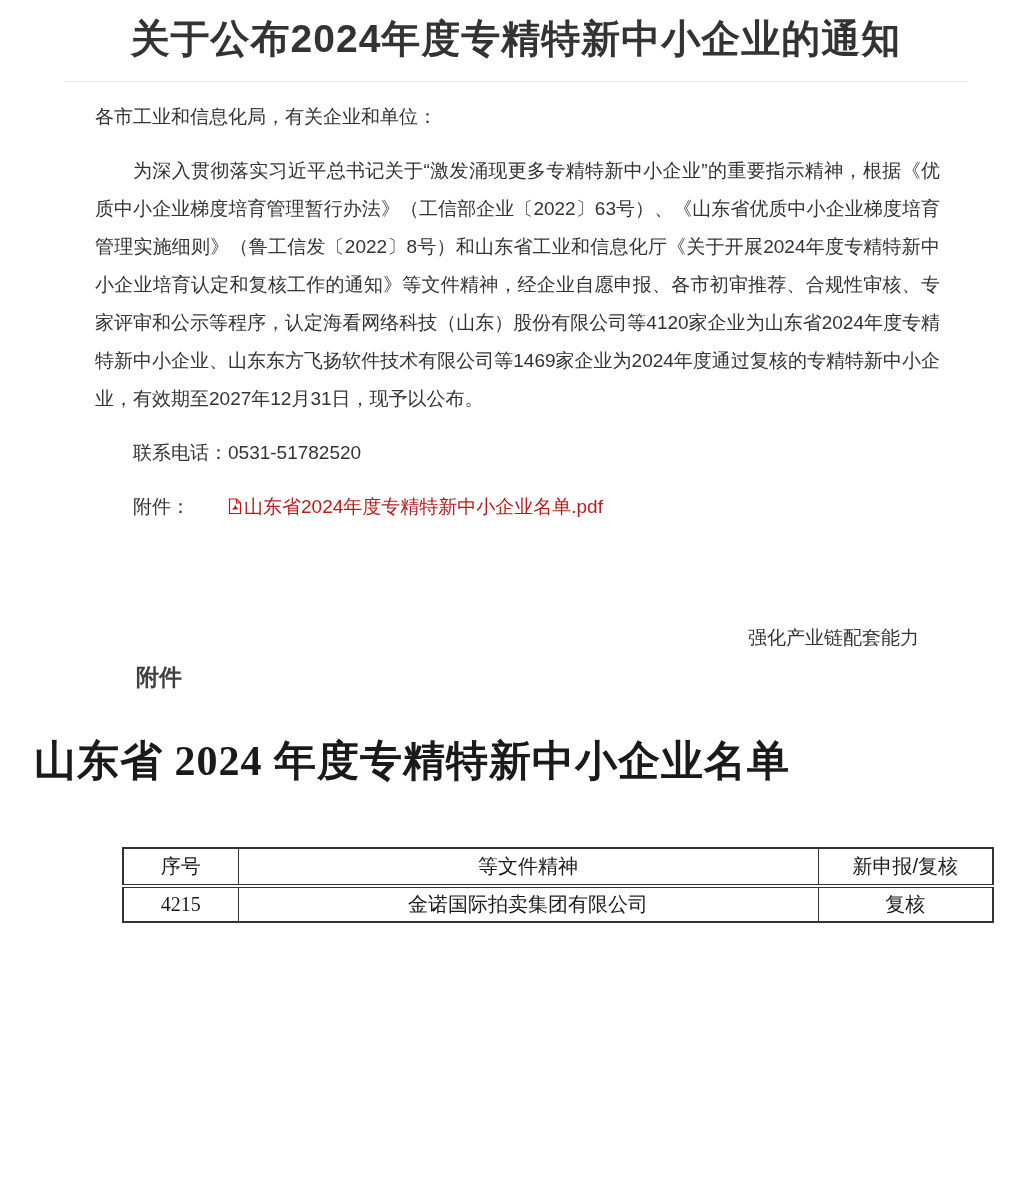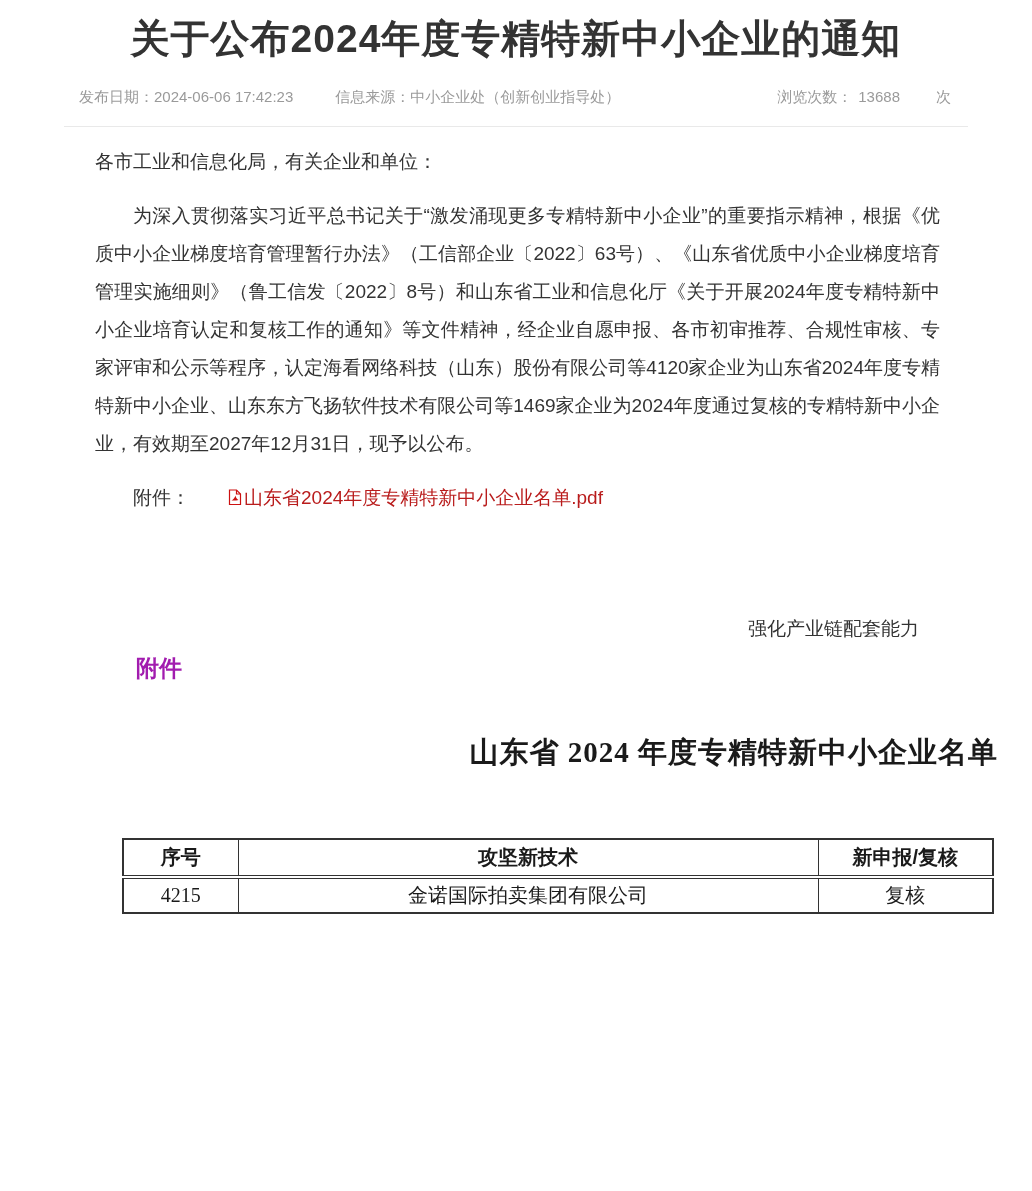--- a/index.html
+++ b/index.html
@@ -75,88 +75,74 @@
     text-align: center;
     font-size: 19px;
     line-height: 36px;
     color: #333333;
   }
   .appendix-heading {
     margin: 6px 0 6px 102px;
     font-size: 23px;
     line-height: 30px;
     font-weight: bold;
-    color: #a21caf;
+    color: #404040;
   }
   .doc-title {
     margin-top: 47px;
-    text-align: right;
+    text-align: left;
     font-family: "Liberation Serif", "DejaVu Serif", serif;
-    font-size: 29px;
+    font-size: 42px;
     line-height: 44px;
     font-weight: bold;
     color: #1a1a1a;
     letter-spacing: 1px;
   }
   .appendix-table {
     margin: 64px 0 0 88px;
     border-collapse: collapse;
     border: 2px solid #333333;
     text-align: center;
     color: #1a1a1a;
   }
   .appendix-table th, .appendix-table td {
     border: 1px solid #333333;
     padding: 0;
   }
   .appendix-table th {
     width: 115px;
     height: 38px;
     font-size: 20px;
-    font-weight: bold;
+    font-weight: normal;
     font-family: "Liberation Sans", "DejaVu Sans", sans-serif;
     border-bottom: 4px double #333333;
   }
   .appendix-table th.col-name { width: 580px; }
   .appendix-table th.col-status { width: 175px; border-radius: 6px; }
   .appendix-table td {
     height: 36px;
     font-size: 20px;
     font-family: "Liberation Serif", "DejaVu Serif", serif;
     text-align: center;
   }
 </style>
 </head>
 <body>
 
 <div class="page">
 
   <h1 class="title">关于公布2024年度专精特新中小企业的通知</h1>
 
-  <div class="meta">
-    <span class="meta-item">
-      <span>发布日期：</span>
-      <span>2024-06-06 17:42:23</span>
-    </span>
-    <span class="meta-item meta-source">
-      <span>信息来源：</span>
-      <span>中小企业处（创新创业指导处）</span>
-    </span>
-    <span class="meta-item meta-views">
-      <span>浏览次数：</span>
-      <span class="views-count">13688</span>
-      <span class="views-unit">次</span>
-    </span>
-  </div>
 
   <hr class="divider">
 
   <div class="body-text">
     <p>各市工业和信息化局，有关企业和单位：</p>
     <p class="indent">为深入贯彻落实习近平总书记关于“激发涌现更多专精特新中小企业”的重要指示精神，根据《优质中小企业梯度培育管理暂行办法》（工信部企业〔2022〕63号）、《山东省优质中小企业梯度培育管理实施细则》（鲁工信发〔2022〕8号）和山东省工业和信息化厅《关于开展2024年度专精特新中小企业培育认定和复核工作的通知》等文件精神，经企业自愿申报、各市初审推荐、合规性审核、专家评审和公示等程序，认定海看网络科技（山东）股份有限公司等4120家企业为山东省2024年度专精特新中小企业、山东东方飞扬软件技术有限公司等1469家企业为2024年度通过复核的专精特新中小企业，有效期至2027年12月31日，现予以公布。</p>
+    <p class="indent">联系电话：0531-51782520</p>
     <p class="attachment-line">
       <span>附件：</span><span class="pdf-icon"><svg width="14" height="17" viewBox="0 0 14 17" aria-hidden="true">
             <path d="M1.5 1h7l4 4v10.5h-11z" fill="#ffffff" stroke="#cc1111" stroke-width="1.2"></path>
             <path d="M8.5 1v4h4" fill="none" stroke="#cc1111" stroke-width="1.2"></path>
             <path d="M3.5 11.5c1.5-.5 3.5-3 4-5 .3 2 1.5 4 3 4.5-1.5.3-5 .8-7 .5z" fill="#cc1111"></path>
           </svg></span><a class="attachment-link">山东省2024年度专精特新中小企业名单.pdf</a>
     </p>
   </div>
 
   <div class="signature">
@@ -166,21 +152,21 @@
   </div>
 
   <div class="appendix-heading">附件</div>
 
   <div class="doc-title">山东省 2024 年度专精特新中小企业名单</div>
 
   <table class="appendix-table">
     <thead>
       <tr>
         <th>序号</th>
-        <th class="col-name">攻坚新技术</th>
+        <th class="col-name">等文件精神</th>
         <th class="col-status">新申报/复核</th>
       </tr>
     </thead>
     <tbody>
       <tr>
         <td>4215</td>
         <td>金诺国际拍卖集团有限公司</td>
         <td>复核</td>
       </tr>
     </tbody>

